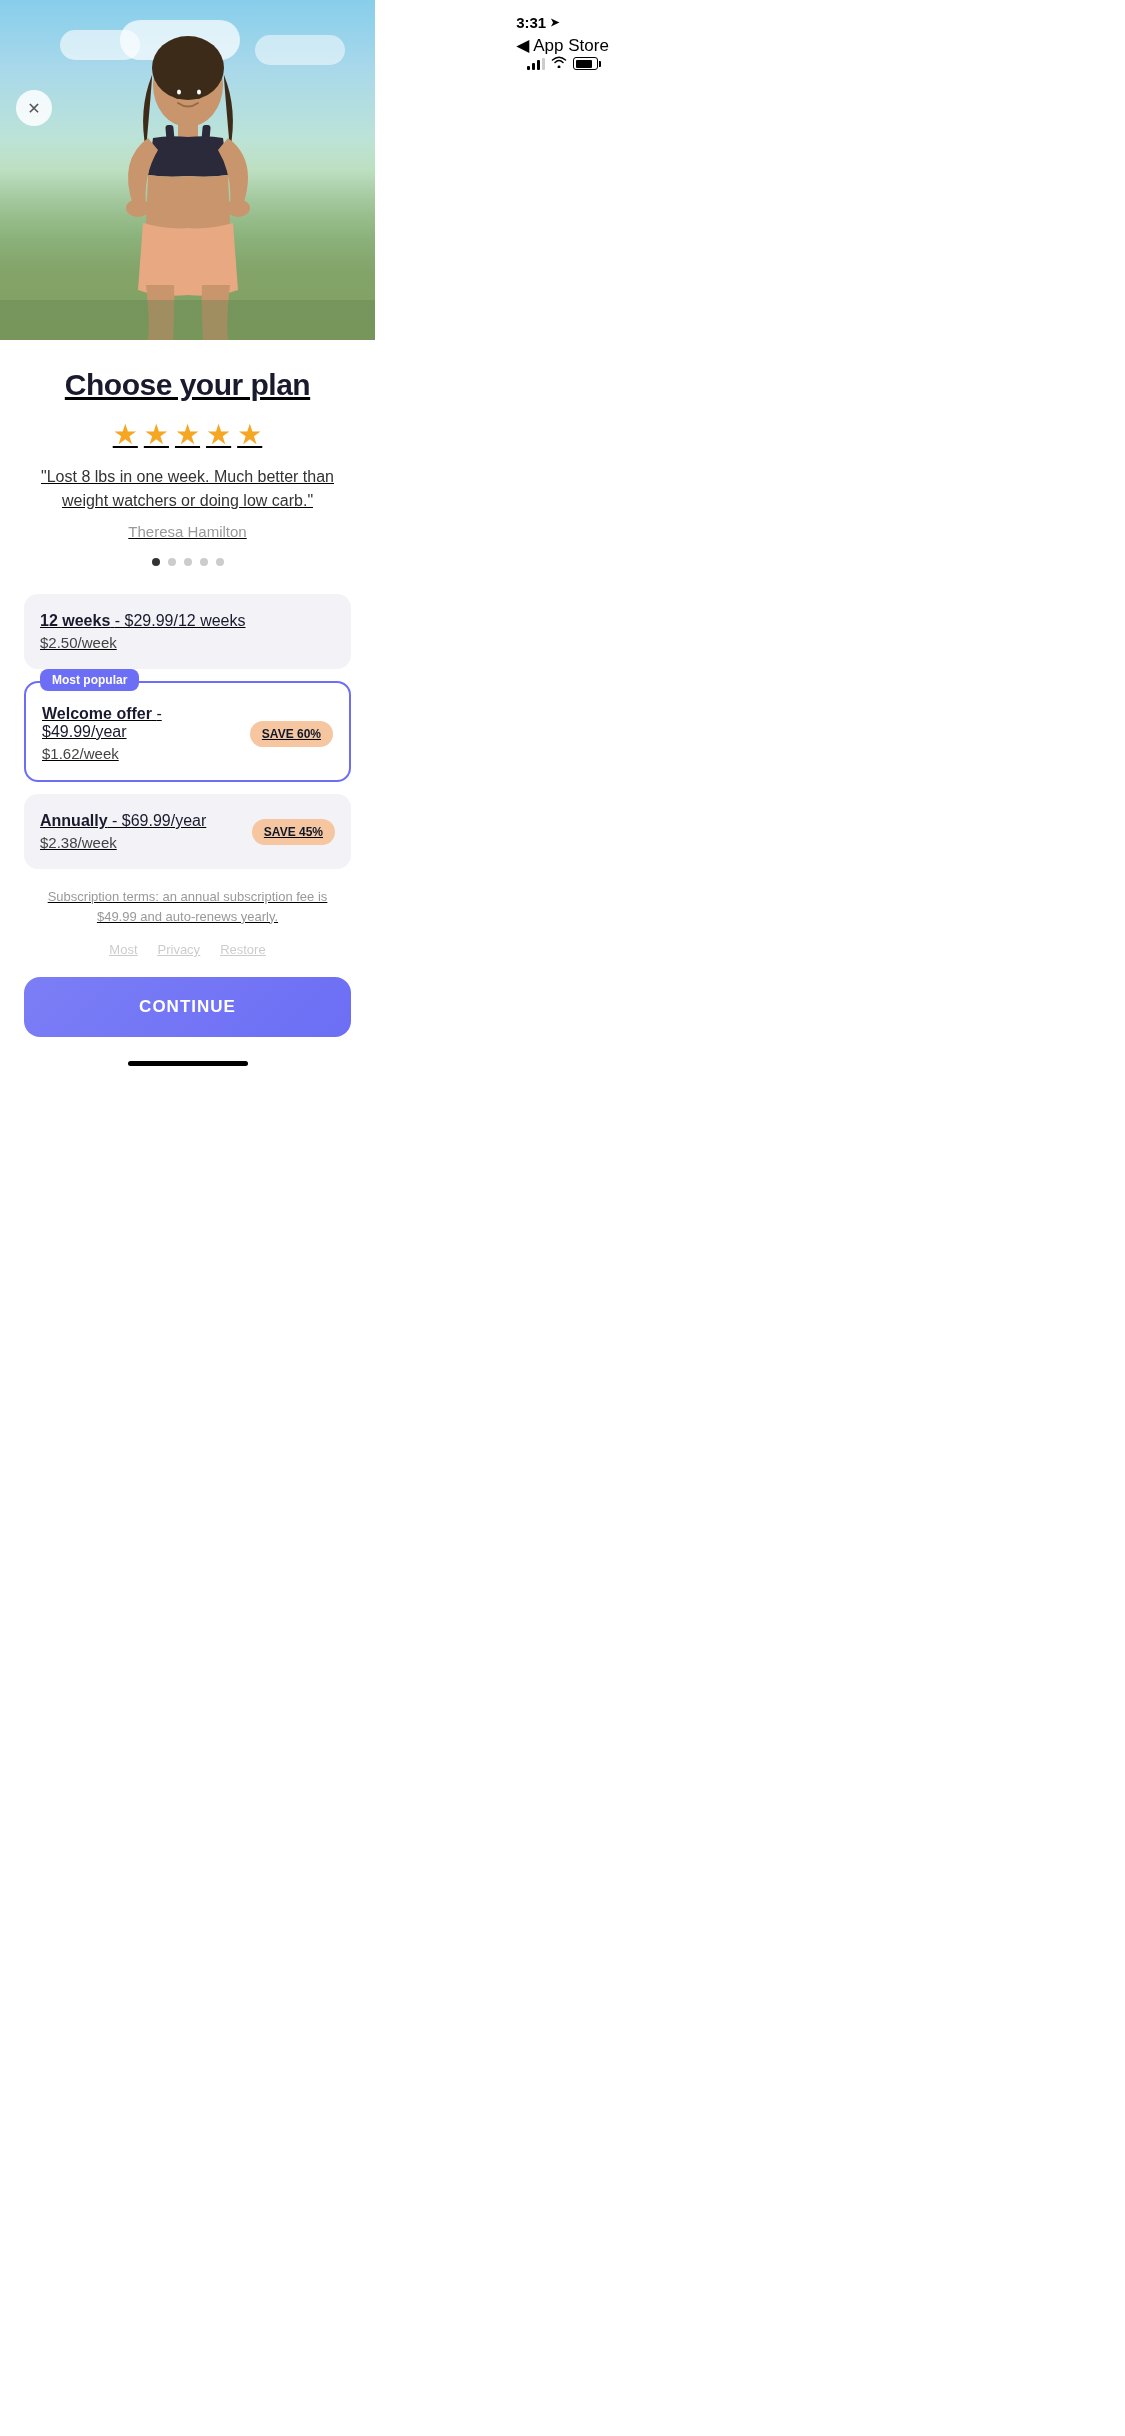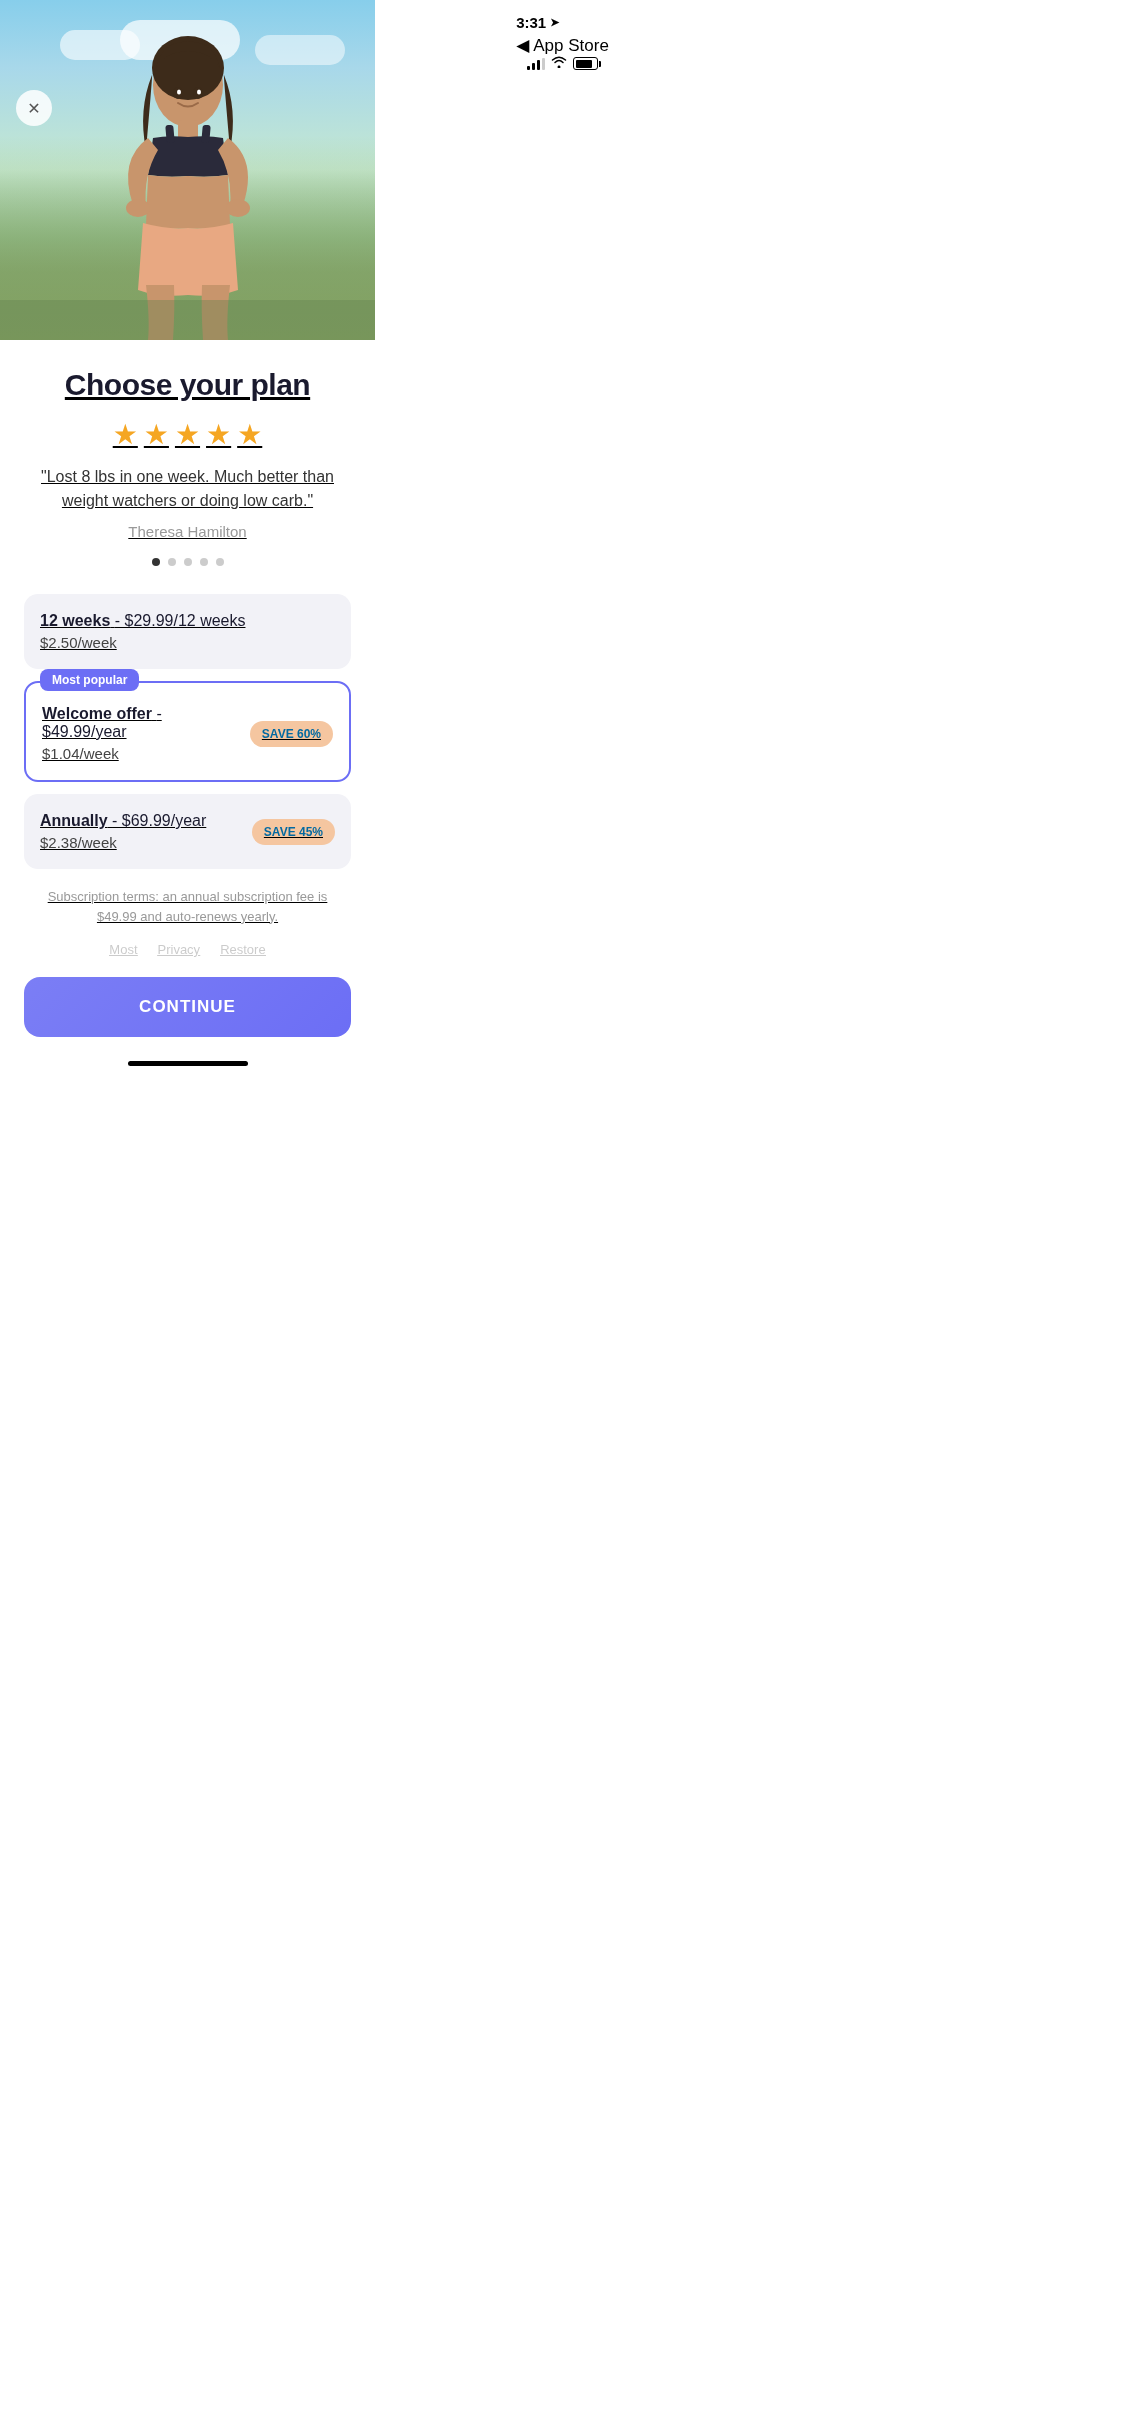--- a/index.html
+++ b/index.html
@@ -264,21 +264,21 @@
       margin-bottom: 4px;
     }
 
     .plan-price-small {
       font-size: 15px;
       color: #444;
     }
 
     .save-badge {
       background: #f5c6a0;
-      color: #0369a1;
+      color: #0f172a;
       font-size: 12px;
       font-weight: 700;
       padding: 6px 12px;
       border-radius: 20px;
       white-space: nowrap;
       align-self: center;
     }
 
     
     .sub-terms {
@@ -462,21 +462,21 @@
     </div>
 
     <div class="plan-card popular">
       <div class="popular-badge">Most popular</div>
       <div class="plan-card-header">
         <div>
           <div class="plan-name">
             <span style="font-weight:800;">Welcome offer</span>
             <span style="font-weight:400;">- $49.99/year</span>
           </div>
-          <div class="plan-price-small">$1.04/week</div>
+          <div class="plan-price-small">$1.62/week</div>
         </div>
         <div class="save-badge">SAVE 60%</div>
       </div>
     </div>
 
     <div class="plan-card">
       <div class="plan-card-header">
         <div>
           <div class="plan-name">
             <span style="font-weight:800;">Annually</span>

